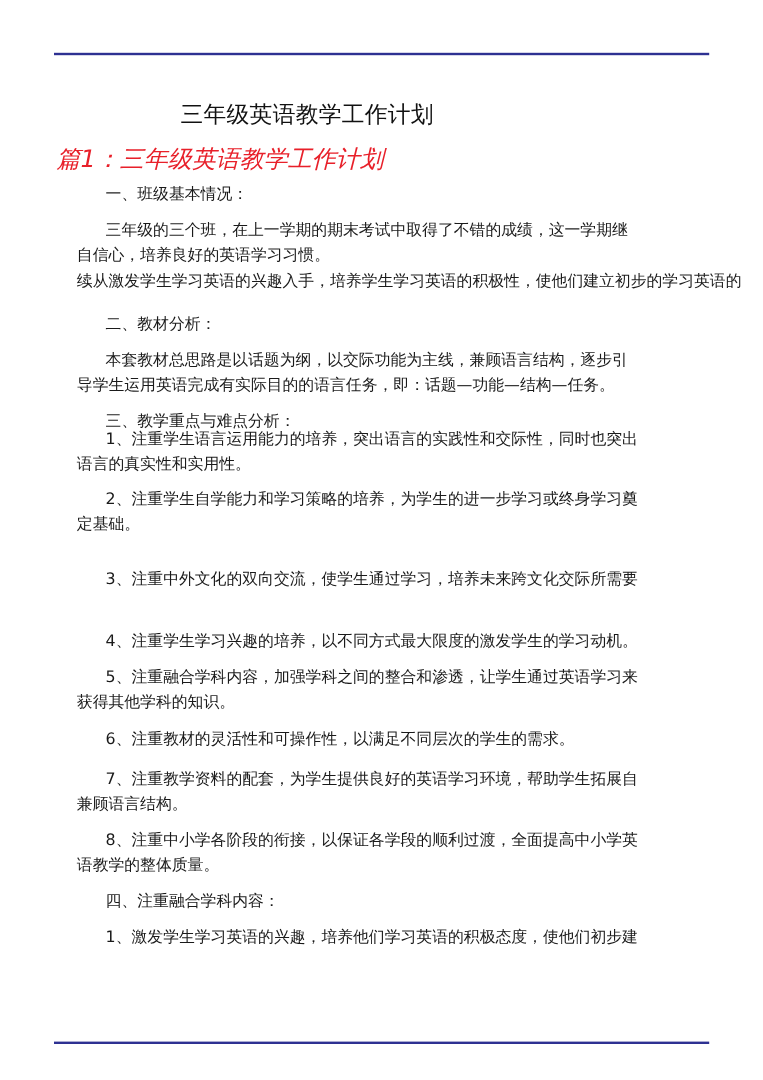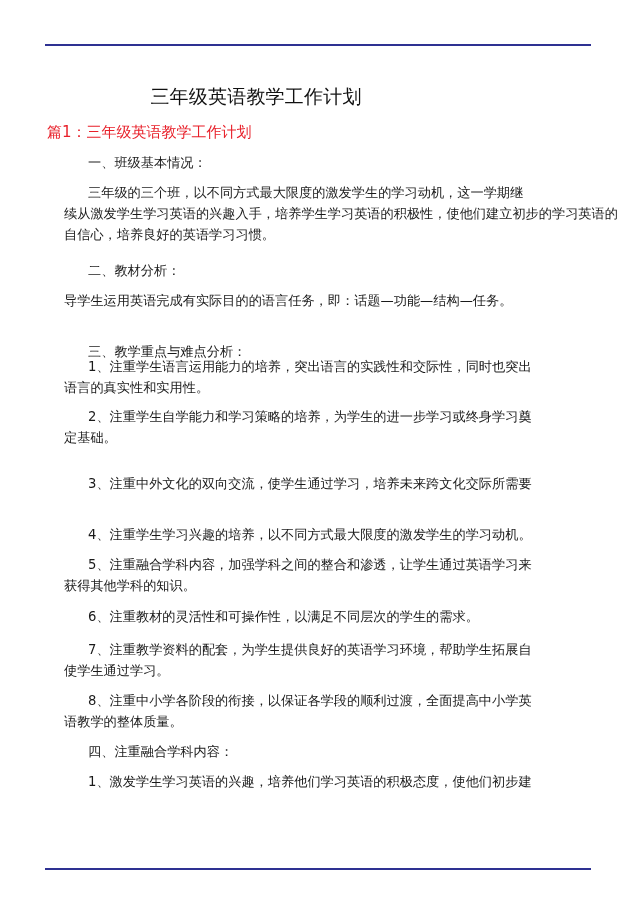--- a/index.html
+++ b/index.html
@@ -39,24 +39,25 @@
       text-align: center;
       font-size: 19px;
       line-height: 24px;
       color: #111;
       letter-spacing: 0.2px;
     }
     .article-heading {
       position: absolute;
       left: 0;
       top: 121px;
-      font-size: 15px;
+      font-size: 20px;
       line-height: 22px;
       color: #e8202a;
       white-space: nowrap;
+      font-style: italic;
     }
     .block {
       position: absolute;
       left: 0;
       width: 545px;
       font-size: 13.2px;
       line-height: 21px;
       white-space: nowrap;
     }
     .line { display: block; height: 21px; margin-left: 17px; }
@@ -68,29 +69,30 @@
 <div class="rule top"></div>
 
 <div class="page">
   <div class="doc-title">三年级英语教学工作计划</div>
   <div class="article-heading">篇1：三年级英语教学工作计划</div>
 
   <div class="block" style="top:152px">
     <span class="line first">一、班级基本情况：</span>
   </div>
   <div class="block" style="top:182px">
-    <span class="line first">三年级的三个班，以不同方式最大限度的激发学生的学习动机，这一学期继</span>
+    <span class="line first">三年级的三个班，在上一学期的期末考试中取得了不错的成绩，这一学期继</span>
+    <span class="line">自信心，培养良好的英语学习习惯。</span>
     <span class="line">续从激发学生学习英语的兴趣入手，培养学生学习英语的积极性，使他们建立初步的学习英语的</span>
-    <span class="line">自信心，培养良好的英语学习习惯。</span>
   </div>
 
   <div class="block" style="top:260px">
     <span class="line first">二、教材分析：</span>
   </div>
   <div class="block" style="top:290px">
+    <span class="line first">本套教材总思路是以话题为纲，以交际功能为主线，兼顾语言结构，逐步引</span>
     <span class="line">导学生运用英语完成有实际目的的语言任务，即：话题—功能—结构—任务。</span>
   </div>
 
   <div class="block" style="top:341px">
     <span class="line first">三、教学重点与难点分析：</span>
   </div>
   <div class="block" style="top:356px">
     <span class="line first">1、注重学生语言运用能力的培养，突出语言的实践性和交际性，同时也突出</span>
     <span class="line">语言的真实性和实用性。</span>
   </div>
@@ -106,21 +108,21 @@
   </div>
   <div class="block" style="top:554px">
     <span class="line first">5、注重融合学科内容，加强学科之间的整合和渗透，让学生通过英语学习来</span>
     <span class="line">获得其他学科的知识。</span>
   </div>
   <div class="block" style="top:606px">
     <span class="line first">6、注重教材的灵活性和可操作性，以满足不同层次的学生的需求。</span>
   </div>
   <div class="block" style="top:639px">
     <span class="line first">7、注重教学资料的配套，为学生提供良好的英语学习环境，帮助学生拓展自</span>
-    <span class="line">使学生通过学习。</span>
+    <span class="line">兼顾语言结构。</span>
   </div>
   <div class="block" style="top:690px">
     <span class="line first">8、注重中小学各阶段的衔接，以保证各学段的顺利过渡，全面提高中小学英</span>
     <span class="line">语教学的整体质量。</span>
   </div>
 
   <div class="block" style="top:741px">
     <span class="line first">四、注重融合学科内容：</span>
   </div>
   <div class="block" style="top:771px">

